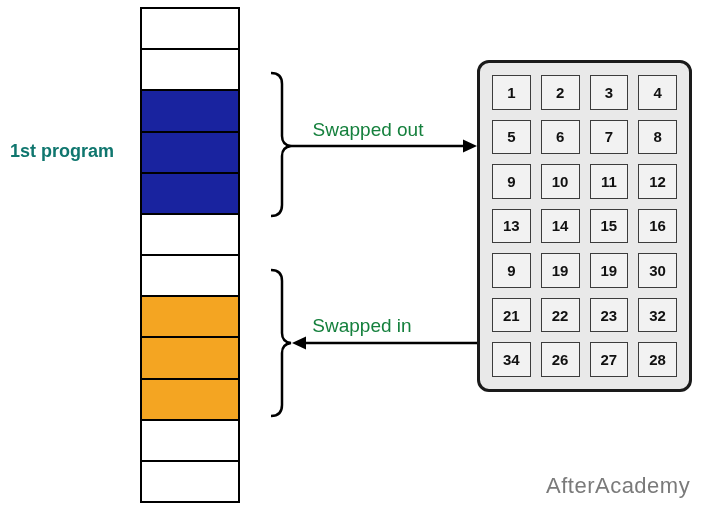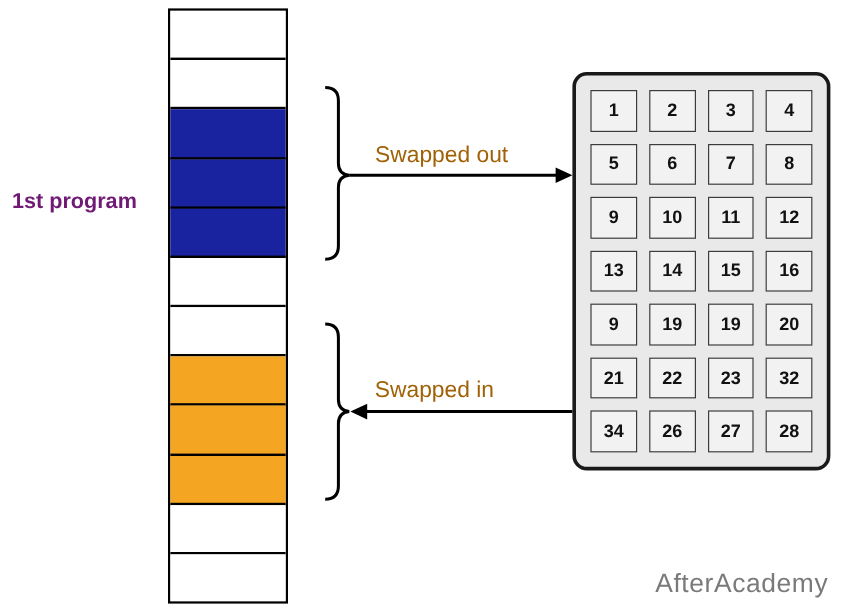--- a/index.html
+++ b/index.html
@@ -26,38 +26,37 @@
   .mem-cell { flex: 1; background: #ffffff; border-bottom: 2px solid #000; }
   .mem-cell:last-child { border-bottom: none; }
   .mem-cell.program1 { background: var(--program1); }
   .mem-cell.program2 { background: var(--program2); }
 
   
   .prog-label {
     position: absolute;
     font-weight: bold;
     font-size: 18px;
-    color: #701a75;
+    color: #0f766e;
     white-space: nowrap;
-    margin-top: 16px;
   }
   #label1 { left: 10px; top: 141px; }
   #label2 { left: 8px;  top: 333px; }
 
   
   #overlay { position: absolute; left: 0; top: 0; }
   .connector { fill: none; stroke: var(--line); stroke-width: 2.5; }
   .arrow-line { stroke: var(--line); stroke-width: 2.5; }
   .arrowhead { fill: var(--line); stroke: none; }
 
   
   .arrow-label {
     position: absolute;
     font-size: 19px;
-    color: #a16207;
+    color: #15803d;
     width: 200px;
     text-align: center;
     white-space: nowrap;
   }
   #swapped-out-label { left: 268px; top: 119px; }
   #swapped-in-label  { left: 262px; top: 315px; }
 
   
   .disk {
     position: absolute;
@@ -147,21 +146,21 @@
       <div class="disk-cell">10</div>
       <div class="disk-cell">11</div>
       <div class="disk-cell">12</div>
       <div class="disk-cell">13</div>
       <div class="disk-cell">14</div>
       <div class="disk-cell">15</div>
       <div class="disk-cell">16</div>
       <div class="disk-cell">9</div>
       <div class="disk-cell">19</div>
       <div class="disk-cell">19</div>
-      <div class="disk-cell">20</div>
+      <div class="disk-cell">30</div>
       <div class="disk-cell">21</div>
       <div class="disk-cell">22</div>
       <div class="disk-cell">23</div>
       <div class="disk-cell">32</div>
       <div class="disk-cell">34</div>
       <div class="disk-cell">26</div>
       <div class="disk-cell">27</div>
       <div class="disk-cell">28</div>
     </div>
 

